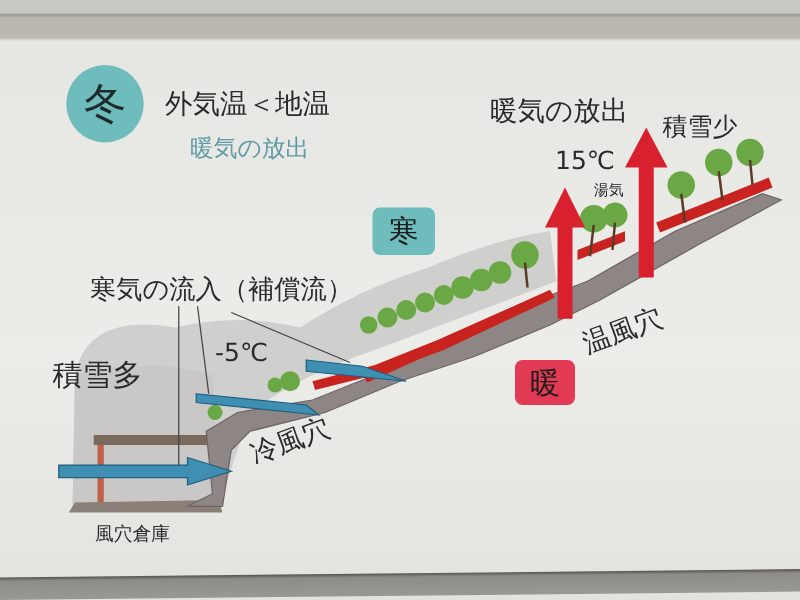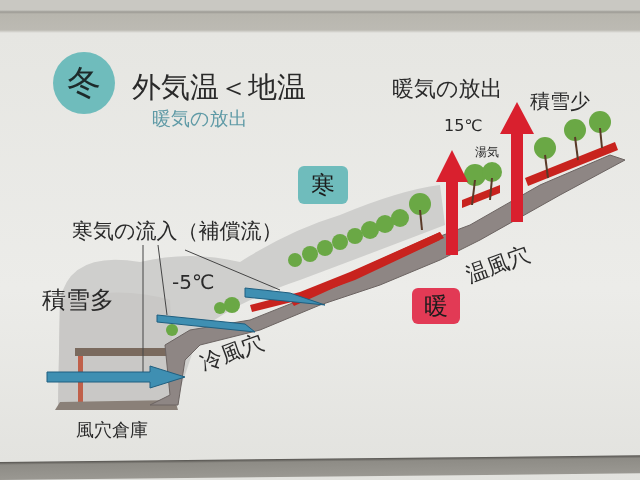--- a/index.html
+++ b/index.html
@@ -77,29 +77,29 @@
     <path d="M245 288 L290 293 L325 305 L245 297 Z"></path>
   </g>
 
   <g fill="#d9202e">
     <path d="M446 255 L446 182 L436 182 L452 150 L468 182 L458 182 L458 255 Z"></path>
     <path d="M511 222 L511 134 L500 134 L517 102 L534 134 L523 134 L523 222 Z"></path>
   </g>
 </svg>
 
 <div class="winter-badge">冬</div>
-<div class="txt" style="left:132px;top:68px;font-size:29px;">外気温＜地温</div>
+<div class="txt" style="left:132px;top:68px;font-size:22px;">外気温＜地温</div>
 <div class="txt" style="left:152px;top:106px;font-size:19px;color:#5f9aa6;">暖気の放出</div>
 
 <div class="tag" style="left:298px;top:166px;width:50px;height:38px;background:#6fbcbc;">寒</div>
 <div class="tag" style="left:412px;top:288px;width:48px;height:36px;background:#e23a55;">暖</div>
 
 <div class="txt" style="left:52px;top:217px;font-size:21px;margin-left:20px;">寒気の流入（補償流）</div>
 <div class="txt" style="left:42px;top:284px;font-size:24px;">積雪多</div>
 <div class="txt" style="left:172px;top:270px;font-size:20px;">-5℃</div>
 <div class="txt" style="left:196px;top:350px;font-size:22px;transform:rotate(-20deg);transform-origin:left top;">冷風穴</div>
-<div class="txt" style="left:76px;top:418px;font-size:18px;">風穴倉庫</div>
+<div class="txt" style="left:76px;top:418px;font-size:15px;">風穴倉庫</div>
 
 <div class="txt" style="left:392px;top:74px;font-size:22px;">暖気の放出</div>
 <div class="txt" style="left:530px;top:88px;font-size:20px;">積雪少</div>
-<div class="txt" style="left:444px;top:116px;font-size:16px;text-align:center;">15℃</div>
+<div class="txt" style="left:444px;top:116px;font-size:20px;text-align:center;">15℃</div>
 <div class="txt" style="left:475px;top:144px;font-size:12px;">湯気</div>
 <div class="txt" style="left:462px;top:262px;font-size:22px;transform:rotate(-20deg);transform-origin:left top;">温風穴</div>
 
 </body></html>

